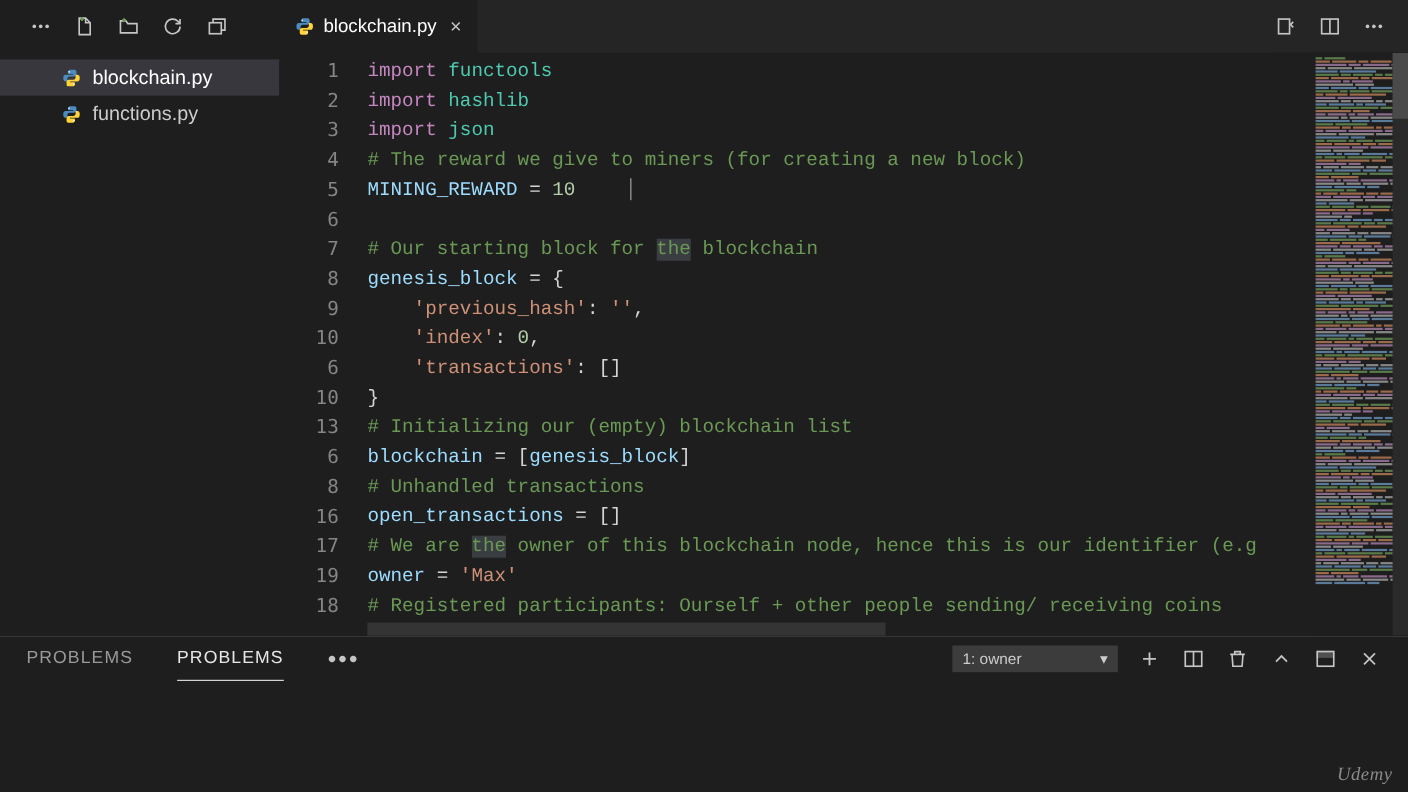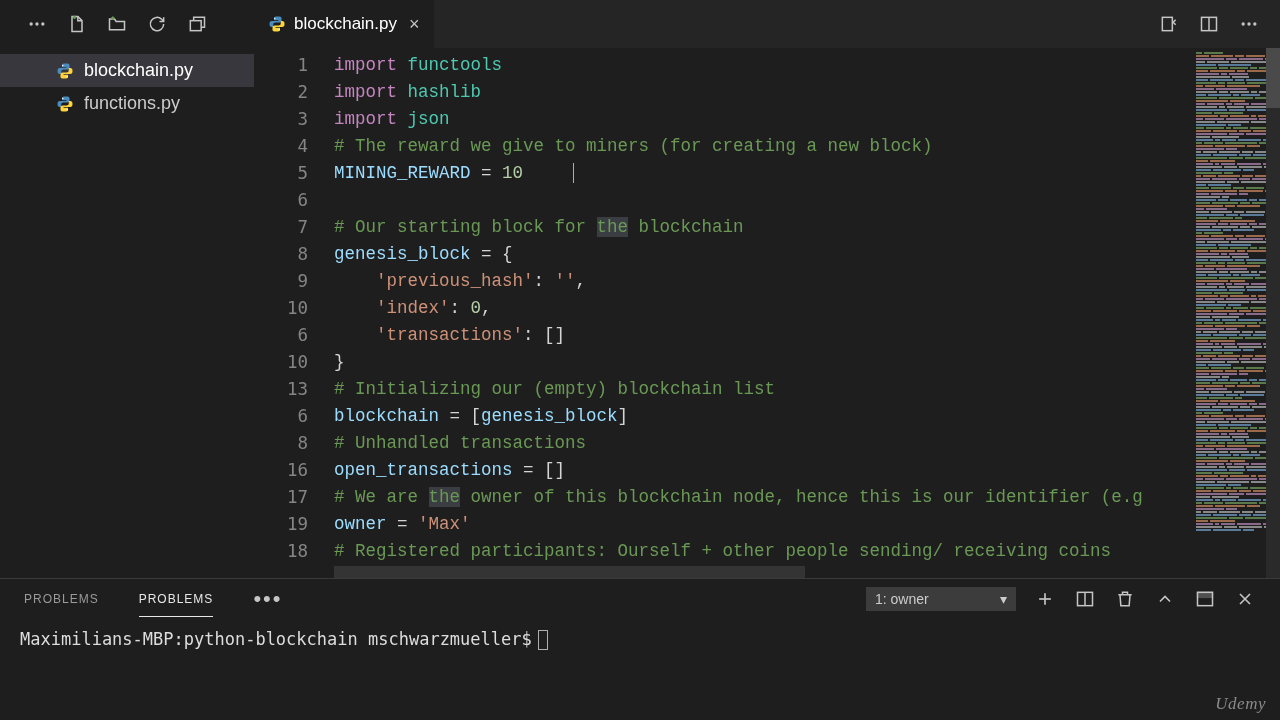--- a/index.html
+++ b/index.html
@@ -197,21 +197,21 @@
     flex-direction: column;
   }
   .panel-tabs {
     display: flex;
     align-items: center;
     height: 40px;
     padding: 0 24px;
     gap: 40px;
   }
   .panel-tab {
-    font-size: 12px;
+    font-size: 16px;
     color: #9a9a9a;
     letter-spacing: 1px;
     cursor: pointer;
     padding: 10px 0;
   }
   .panel-tab.active {
     color: #e7e7e7;
     border-bottom: 1px solid #e7e7e7;
   }
   .panel-ellipsis {
@@ -1323,18 +1323,15 @@
           </svg>
       </div>
       <div class="icon-btn">
         <svg viewBox="0 0 24 24" fill="none" stroke="currentColor" stroke-width="2">
             <line x1="6" y1="6" x2="18" y2="18"></line>
             <line x1="18" y1="6" x2="6" y2="18"></line>
           </svg>
       </div>
     </div>
   </div>
-  <div class="terminal-body">
-    <span>Maximilians-MBP:python-blockchain mschwarzmueller$</span><span class="term-cursor"></span>
-  </div>
 </div>
 
 <div class="watermark">Udemy</div>
 
 </body></html>

